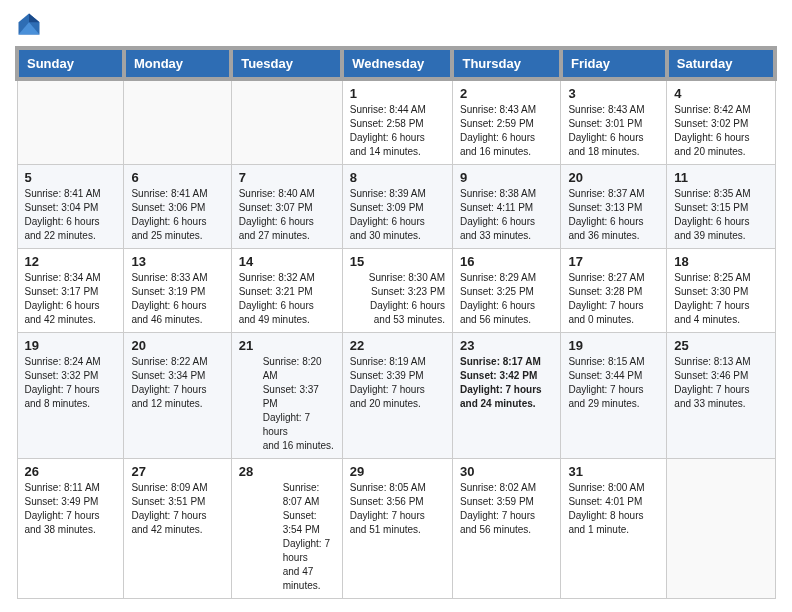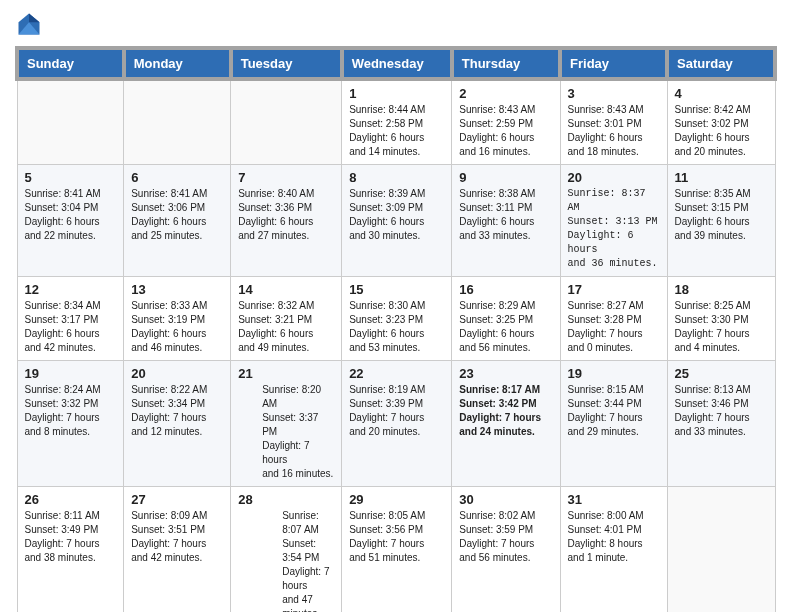--- a/index.html
+++ b/index.html
@@ -177,41 +177,41 @@
           <td>
             <div class="day-number">6</div>
             <div class="day-info" style="white-space: pre-line;">Sunrise: 8:41 AM
 Sunset: 3:06 PM
 Daylight: 6 hours
 and 25 minutes.</div>
           </td>
           <td>
             <div class="day-number">7</div>
             <div class="day-info" style="white-space: pre-line;">Sunrise: 8:40 AM
-Sunset: 3:36 PM
+Sunset: 3:07 PM
 Daylight: 6 hours
 and 27 minutes.</div>
           </td>
           <td>
             <div class="day-number">8</div>
             <div class="day-info" style="white-space: pre-line;">Sunrise: 8:39 AM
 Sunset: 3:09 PM
 Daylight: 6 hours
 and 30 minutes.</div>
           </td>
           <td>
             <div class="day-number">9</div>
             <div class="day-info" style="white-space: pre-line;">Sunrise: 8:38 AM
-Sunset: 3:11 PM
+Sunset: 4:11 PM
 Daylight: 6 hours
 and 33 minutes.</div>
           </td>
           <td>
             <div class="day-number">20</div>
-            <div class="day-info" style="white-space: pre-line; font-family: Liberation Mono, monospace;">Sunrise: 8:37 AM
+            <div class="day-info" style="white-space: pre-line;">Sunrise: 8:37 AM
 Sunset: 3:13 PM
 Daylight: 6 hours
 and 36 minutes.</div>
           </td>
           <td>
             <div class="day-number">11</div>
             <div class="day-info" style="white-space: pre-line;">Sunrise: 8:35 AM
 Sunset: 3:15 PM
 Daylight: 6 hours
 and 39 minutes.</div>
@@ -234,21 +234,21 @@
           </td>
           <td>
             <div class="day-number">14</div>
             <div class="day-info" style="white-space: pre-line;">Sunrise: 8:32 AM
 Sunset: 3:21 PM
 Daylight: 6 hours
 and 49 minutes.</div>
           </td>
           <td>
             <div class="day-number">15</div>
-            <div class="day-info" style="white-space: pre-line;">Sunrise: 8:30 AM
+            <div class="day-info" style="white-space: pre-line; text-align: right;">Sunrise: 8:30 AM
 Sunset: 3:23 PM
 Daylight: 6 hours
 and 53 minutes.</div>
           </td>
           <td>
             <div class="day-number">16</div>
             <div class="day-info" style="white-space: pre-line;">Sunrise: 8:29 AM
 Sunset: 3:25 PM
 Daylight: 6 hours
 and 56 minutes.</div>

